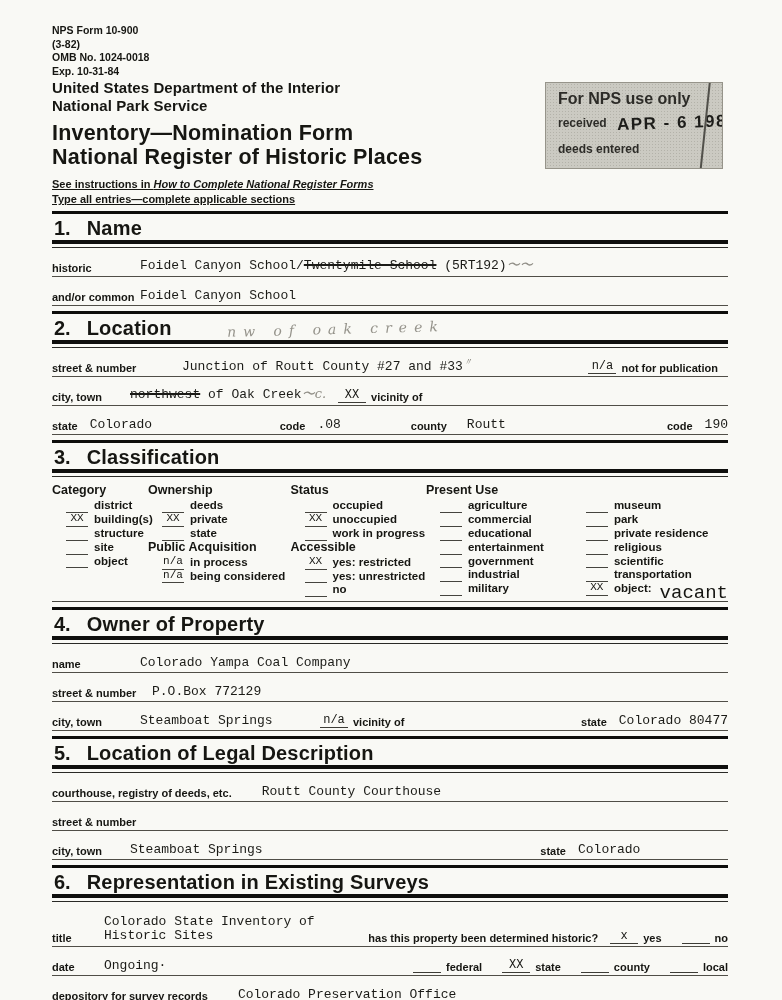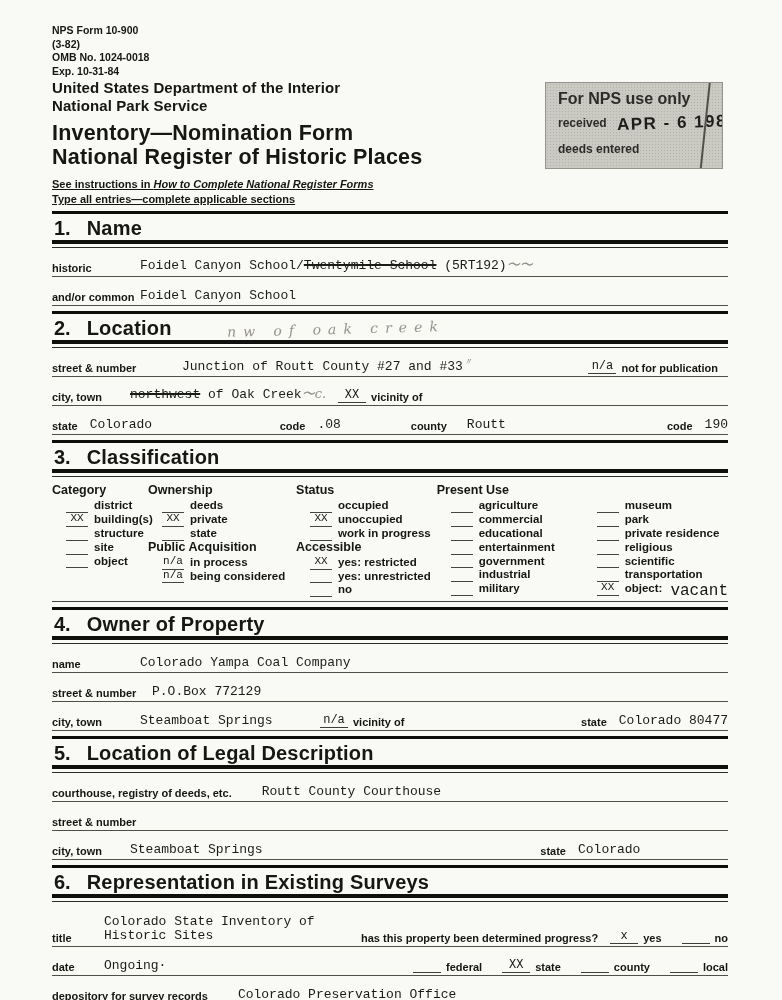--- a/index.html
+++ b/index.html
@@ -52,21 +52,21 @@
   
   .class-grid { display:flex; margin-top:7px; padding-bottom:4px; border-bottom:1.6px solid #45443e; }
   .ccol-cat { width:96px; } .ccol-own { width:160px; } .ccol-status { width:152px; } .ccol-use { flex:1; }
   .chead { font-size:12.5px; font-weight:bold; height:13px; line-height:13px; margin-bottom:2px; }
   .citem { display:flex; height:13.9px; font-size:11.5px; font-weight:bold;margin-left:14px; }
   .cmark { display:inline-block; width:22px; text-align:center; border-bottom:1.6px solid #45443e;
            margin-right:6px; font-family:"Liberation Mono","DejaVu Sans Mono",monospace;
            font-size:11px; font-weight:normal; line-height:11px; flex:none; }
   .use-cols { display:flex; }
   .use-c1 { width:146px; } .use-c2 { flex:1; }
-  .oth-val { font-family:"Liberation Mono","DejaVu Sans Mono",monospace; font-size:16px; font-weight:normal; margin-left:8px; }
+  .oth-val { font-family:"Liberation Mono","DejaVu Sans Mono",monospace; font-size:19px; font-weight:normal; margin-left:8px; }
 </style>
 </head>
 <body>
 
 <div class="page">
 
   <div class="topbar">
     <div>
       <div>NPS Form 10-900</div>
       <div>(3-82)</div>
@@ -344,21 +344,21 @@
 
   <div class="sec-head">
     <span class="sec-num">6.</span><span class="sec-title">Representation in Existing Surveys</span>
   </div>
   <div class="sec-rule"></div>
 
   <div class="frow tall">
     <span class="lbl" style="min-width:52px">title</span>
     <span class="val v2"><span>Colorado State Inventory of</span><br><span>Historic Sites</span></span>
     <span class="spacer"></span>
-    <span class="lbl">has this property been determined progress?</span>
+    <span class="lbl">has this property been determined historic?</span>
     <span class="mark gap12">x</span>
     <span class="lbl">yes</span>
     <span class="mark gap20"></span>
     <span class="lbl">no</span>
   </div>
   <div class="frow">
     <span class="lbl" style="min-width:52px">date</span>
     <span class="val">Ongoing·</span>
     <span class="spacer"></span>
     <span class="mark"></span>

